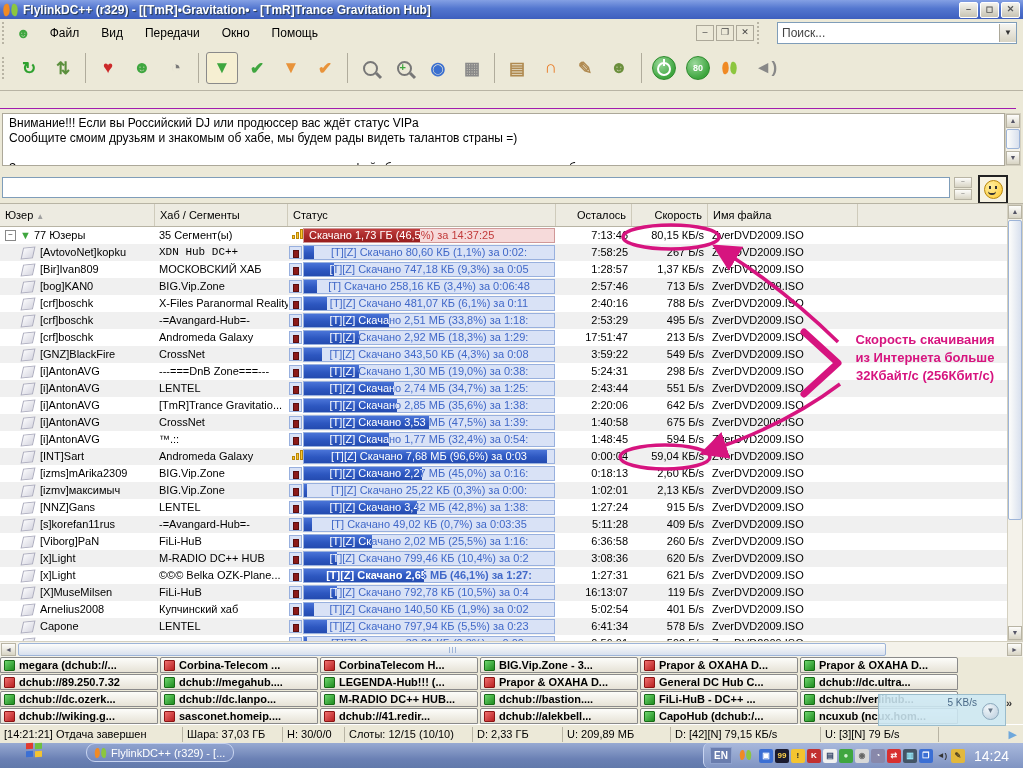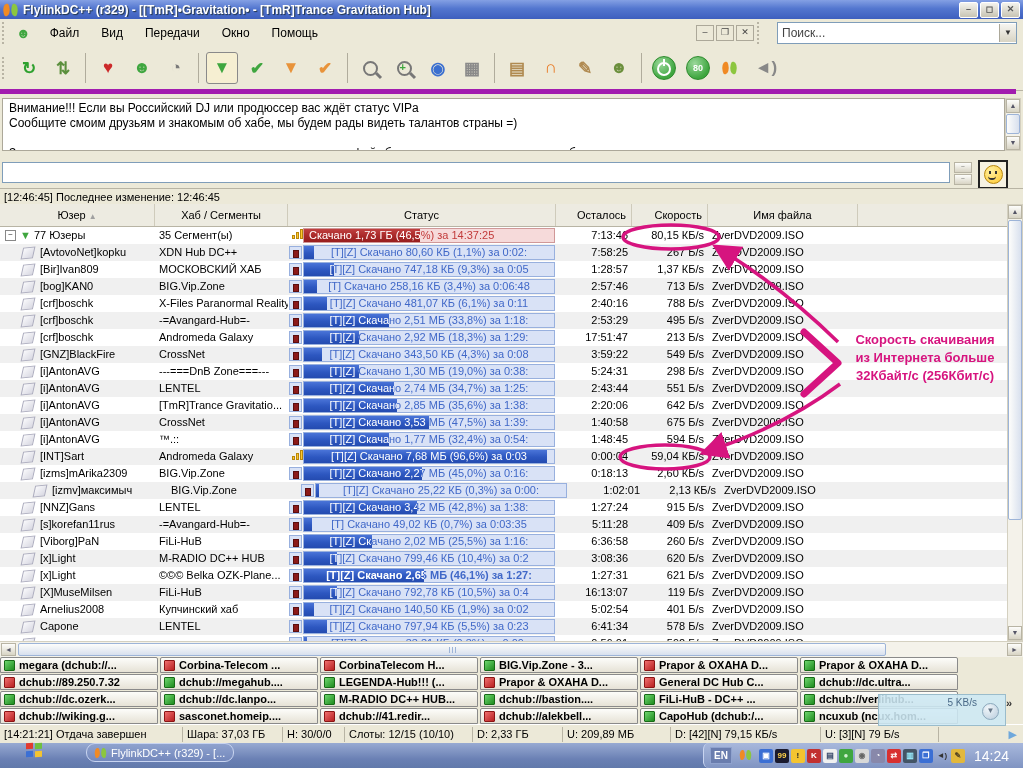--- a/index.html
+++ b/index.html
@@ -36,21 +36,21 @@
   .tsep{width:1px;height:30px;background:#B0AC9C;margin:0 5px;}
   .circ{width:22px;height:22px;border-radius:50%;background:radial-gradient(circle at 35% 30%,#9AD89A,#3FA63F 70%);
     border:1px solid #2E8B2E;color:#fff;display:flex;align-items:center;justify-content:center;font-weight:bold;font-size:9px;}
   .pwr{position:relative;}
   .pwr:before{content:"";position:absolute;width:10px;height:10px;border:2px solid #fff;border-radius:50%;left:4px;top:5px;}
   .pwr:after{content:"";position:absolute;width:2px;height:7px;background:#fff;left:10px;top:2px;}
   .lens{position:relative;width:11px;height:11px;border:2px solid #777;border-radius:50%;}
   .lens:after{content:"";position:absolute;width:7px;height:3px;background:#777;right:-6px;bottom:-3px;transform:rotate(45deg);}
   .lens.plus:before{content:"+";position:absolute;color:#3FA63F;font-weight:bold;font-size:11px;left:1px;top:-2px;}
   
-  #msgframe{left:0;top:89px;width:1016px;height:112px;background:#ECE9D8;border-top:5px solid #a21caf;}
+  #msgframe{left:0;top:108px;width:1016px;height:112px;background:#ECE9D8;border-top:1px solid #a21caf;}
   #msgarea{position:absolute;left:2px;top:4px;width:1003px;height:53px;background:#fff;border:1px solid #ACA899;
     overflow:hidden;padding:2px 6px;box-sizing:border-box;line-height:15px;font-size:12px;}
   .vscroll{position:absolute;width:16px;background:#F4F2EA;border:1px solid #D4D0C0;box-sizing:border-box;}
   .sbtn{position:absolute;left:0;width:14px;height:14px;background:linear-gradient(#FDFDFB,#D8D4C4);
     border:1px solid #B8B4A4;box-sizing:border-box;color:#556;font-size:7px;text-align:center;line-height:12px;}
   .sthumb{position:absolute;left:0;width:14px;background:linear-gradient(90deg,#FDFDFB,#D8E0EE);border:1px solid #9DB4D8;box-sizing:border-box;border-radius:2px;}
   #chatrow{position:absolute;left:2px;top:68px;width:1019px;height:23px;}
   #chatinput{position:absolute;left:0;top:0;width:948px;height:21px;background:#fff;border:1px solid #7F9DB9;box-sizing:border-box;}
   .spincol{position:absolute;left:952px;top:0;width:18px;height:21px;}
   .spincol div{height:9px;margin-bottom:1px;background:linear-gradient(#FDFDFB,#D8D4C4);border:1px solid #B8B4A4;
@@ -59,21 +59,21 @@
     display:flex;align-items:center;justify-content:center;}
   .smiley{width:17px;height:17px;border-radius:50%;background:radial-gradient(circle at 35% 30%,#FFEFA0,#FFC92E);
     border:1px solid #B8860B;position:relative;}
   .smiley:before{content:"";position:absolute;width:2px;height:3px;background:#333;left:4px;top:5px;box-shadow:6px 0 #333;}
   .smiley:after{content:"";position:absolute;width:8px;height:4px;border-bottom:2px solid #333;border-radius:0 0 8px 8px;left:3px;top:8px;}
   #chatstatus{position:absolute;left:0px;top:94px;width:1023px;height:17px;background:#ECE9D8;border-top:1px solid #B8B4A4;
     padding:2px 4px;box-sizing:border-box;}
   
   #table{left:0;top:204px;width:1007px;height:437px;background:#fff;overflow:hidden;}
   #thead{display:flex;height:22px;background:#EDEBE1;border-bottom:1px solid #B8B4A4;align-items:center;}
-  .hcell{height:22px;line-height:22px;padding:0 5px;box-sizing:border-box;border-right:1px solid #CFCBBB;white-space:nowrap;overflow:hidden;text-align:center;}
+  .hcell{height:22px;line-height:22px;padding:0 5px;box-sizing:border-box;border-right:1px solid #CFCBBB;white-space:nowrap;overflow:hidden;}
   .r{text-align:right;}
   .trow{display:flex;height:17px;align-items:center;}
   .alt{background:#F0F0F0;}
   .tcell{height:17px;line-height:17px;box-sizing:border-box;white-space:nowrap;overflow:hidden;padding:0 4px;}
   .treebox{display:inline-block;width:9px;height:9px;border:1px solid #888;background:#fff;font-size:8px;line-height:7px;
     text-align:center;vertical-align:middle;margin:0 4px 2px 0;color:#333;}
   .uarrow{color:#3FA63F;font-weight:bold;margin-right:3px;}
   .ficon{display:inline-block;width:10px;height:10px;margin:0 6px 1px 22px;vertical-align:middle;
     background:linear-gradient(135deg,#FAFAFC,#D8D8E2);border:1px solid #ABABBD;transform:skewX(-18deg) rotate(-6deg);}
   .pbarwrap{display:flex;align-items:center;height:17px;padding:1px 1px;box-sizing:border-box;}
@@ -302,21 +302,21 @@
                 <div class="ptxt">Скачано 1,73 ГБ (46,5%) за 14:37:25</div>
               </div>
             </div>
           </div>
           <div class="tcell r" style="width: 76px;">7:13:46</div>
           <div class="tcell r" style="width: 76px;">80,15 КБ/s</div>
           <div class="tcell" style="width: 150px;">ZverDVD2009.ISO</div>
         </div>
         <div class="trow alt">
           <div class="tcell" style="width: 155px; padding: 0px;"><span class="ficon"></span><span>[AvtovoNet]kopku</span></div>
-          <div class="tcell" style="width: 133px;">XDN Hub DC++</div>
+          <div class="tcell" style="width: 133px; font-family: Liberation Mono, monospace;">XDN Hub DC++</div>
           <div class="pbarwrap" style="width: 268px;">
             <span class="seg"></span>
             <div class="pbar">
               <div class="pfill" style="width: 4%;"></div>
               <div class="ptxt">[T][Z] Скачано 80,60 КБ (1,1%) за 0:02:</div>
               <div class="pwrap" style="width: 4%;">
                 <div class="ptxt">[T][Z] Скачано 80,60 КБ (1,1%) за 0:02:</div>
               </div>
             </div>
           </div>
@@ -543,21 +543,21 @@
               <div class="pwrap" style="width: 47%;">
                 <div class="ptxt">[T][Z] Скачано 2,27 МБ (45,0%) за 0:16:</div>
               </div>
             </div>
           </div>
           <div class="tcell r" style="width: 76px;">0:18:13</div>
           <div class="tcell r" style="width: 76px;">2,60 КБ/s</div>
           <div class="tcell" style="width: 150px;">ZverDVD2009.ISO</div>
         </div>
         <div class="trow alt">
-          <div class="tcell" style="width: 155px; padding: 0px; margin-left: 12px;"><span class="ficon"></span><span>[izmv]максимыч</span></div>
+          <div class="tcell" style="width: 155px; padding: 0px;"><span class="ficon"></span><span>[izmv]максимыч</span></div>
           <div class="tcell" style="width: 133px;">BIG.Vip.Zone</div>
           <div class="pbarwrap" style="width: 268px;">
             <span class="seg"></span>
             <div class="pbar">
               <div class="pfill" style="width: 1%;"></div>
               <div class="ptxt">[T][Z] Скачано 25,22 КБ (0,3%) за 0:00:</div>
               <div class="pwrap" style="width: 1%;">
                 <div class="ptxt">[T][Z] Скачано 25,22 КБ (0,3%) за 0:00:</div>
               </div>
             </div>

